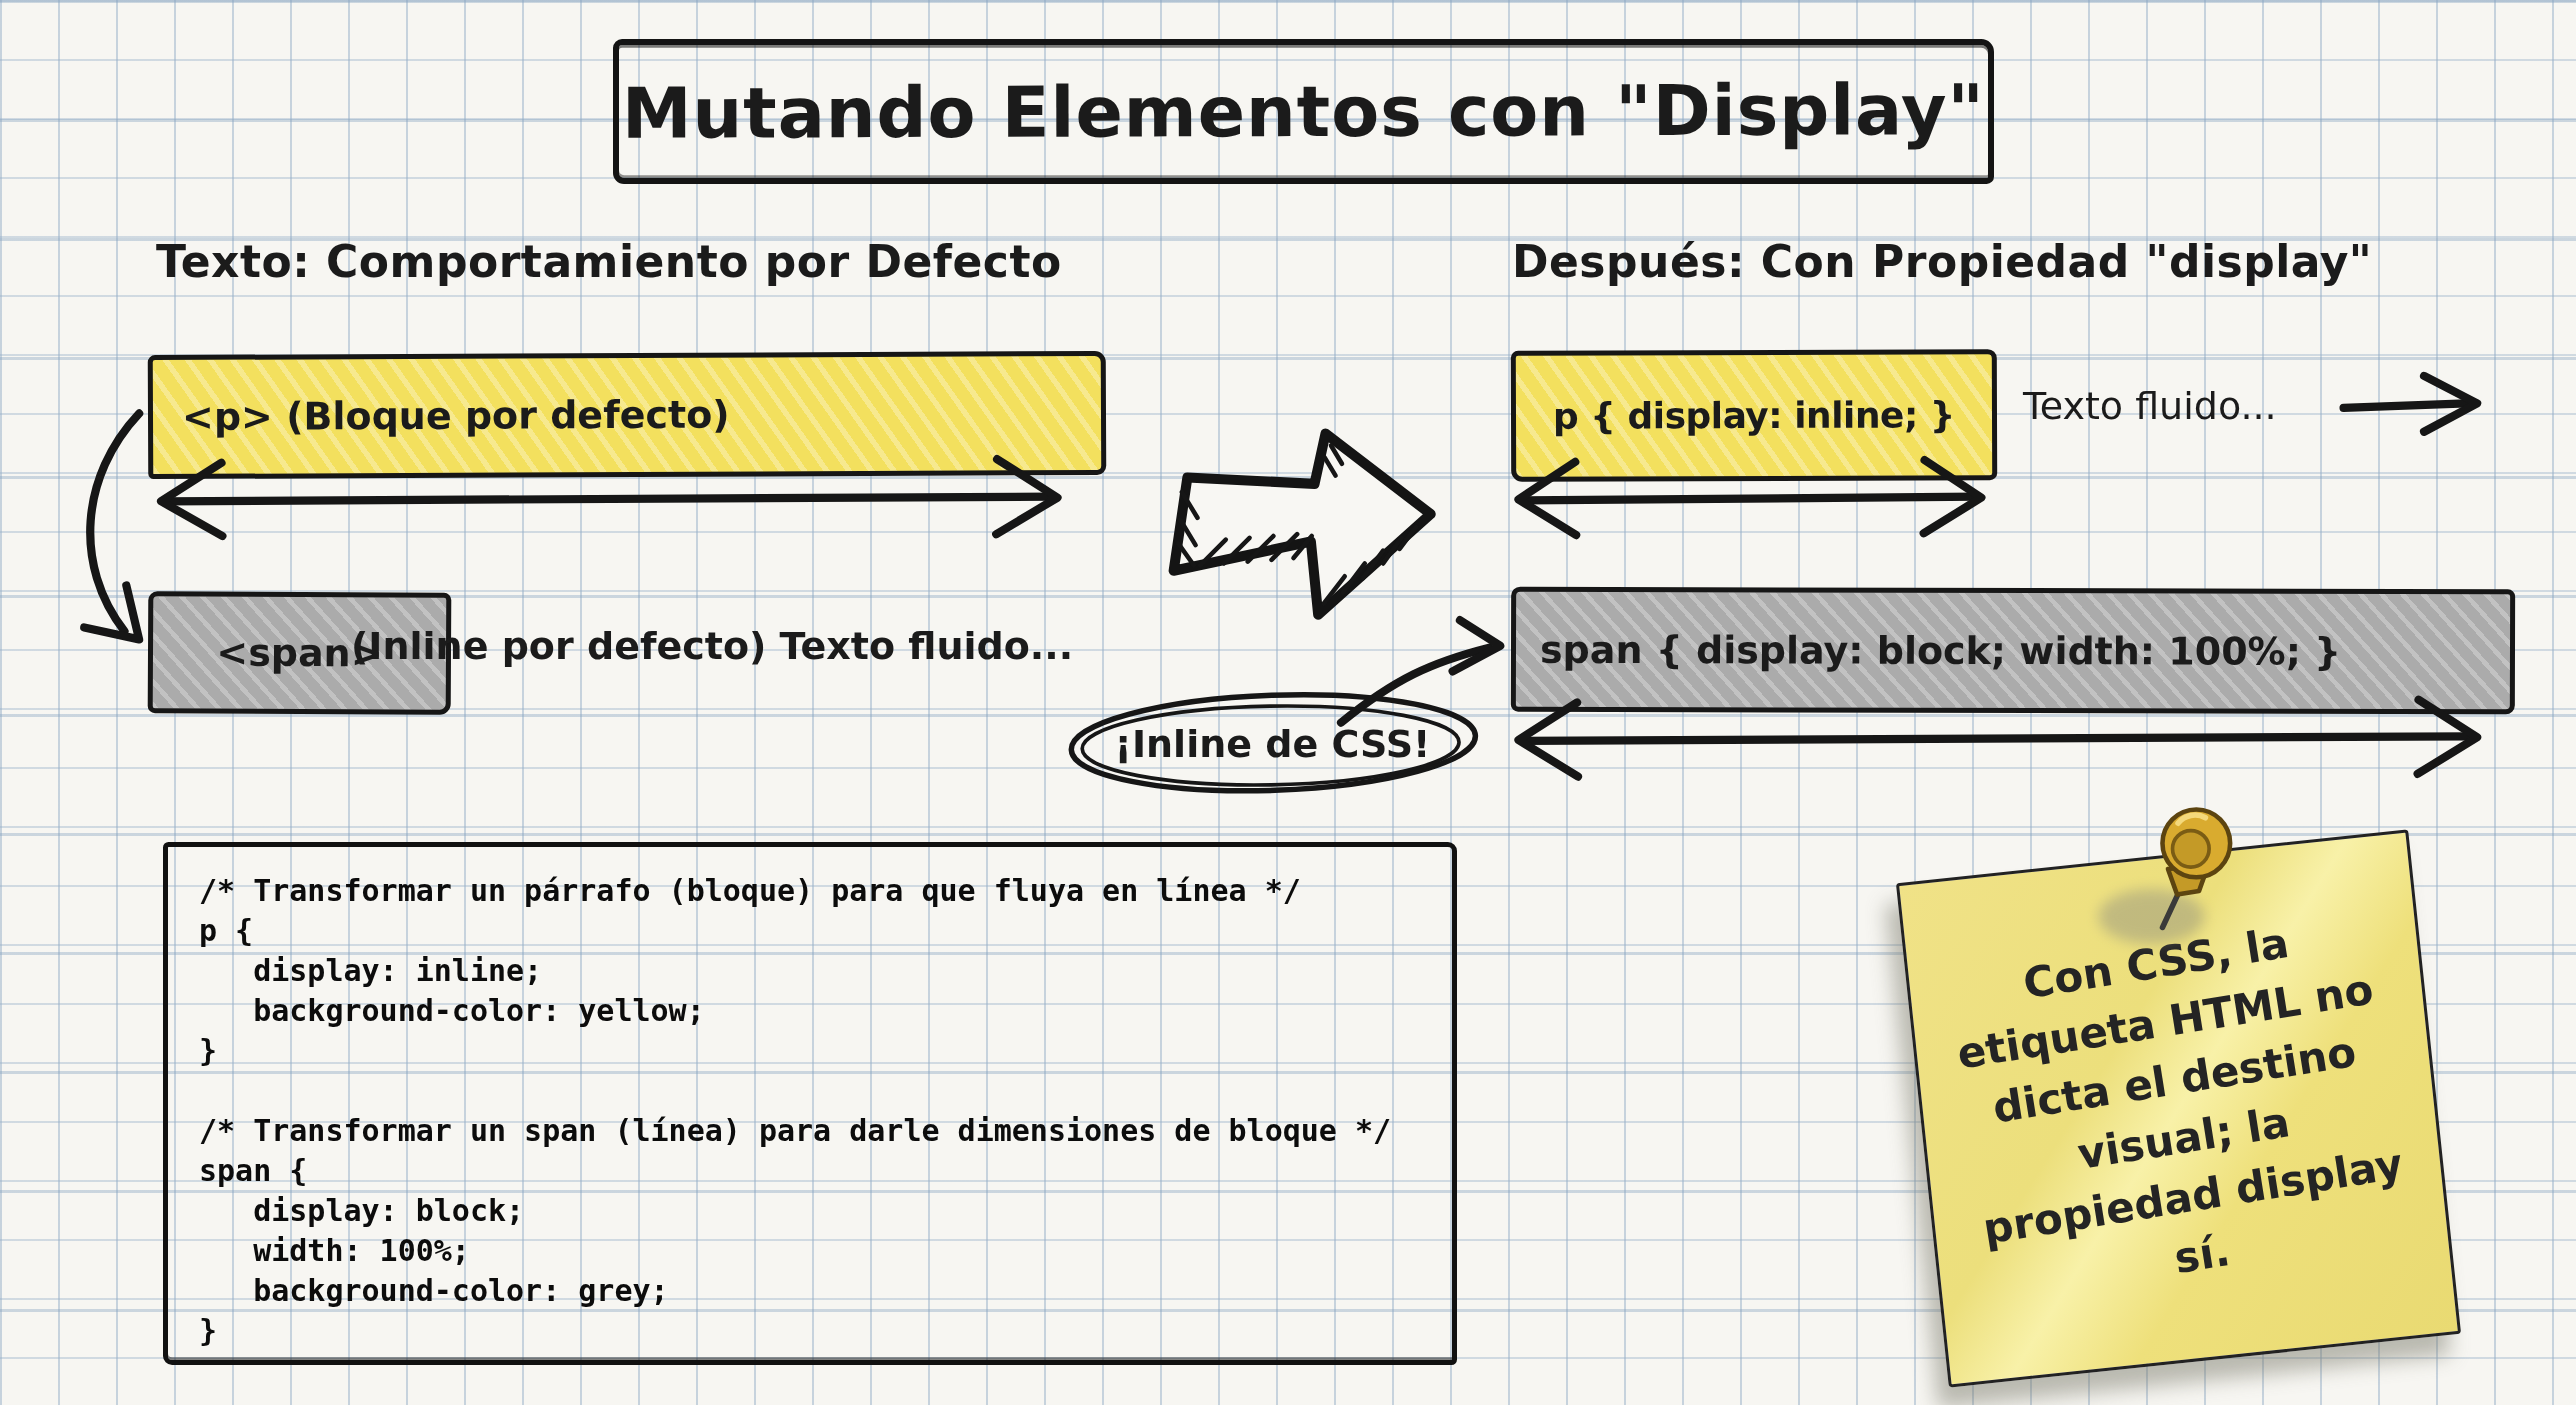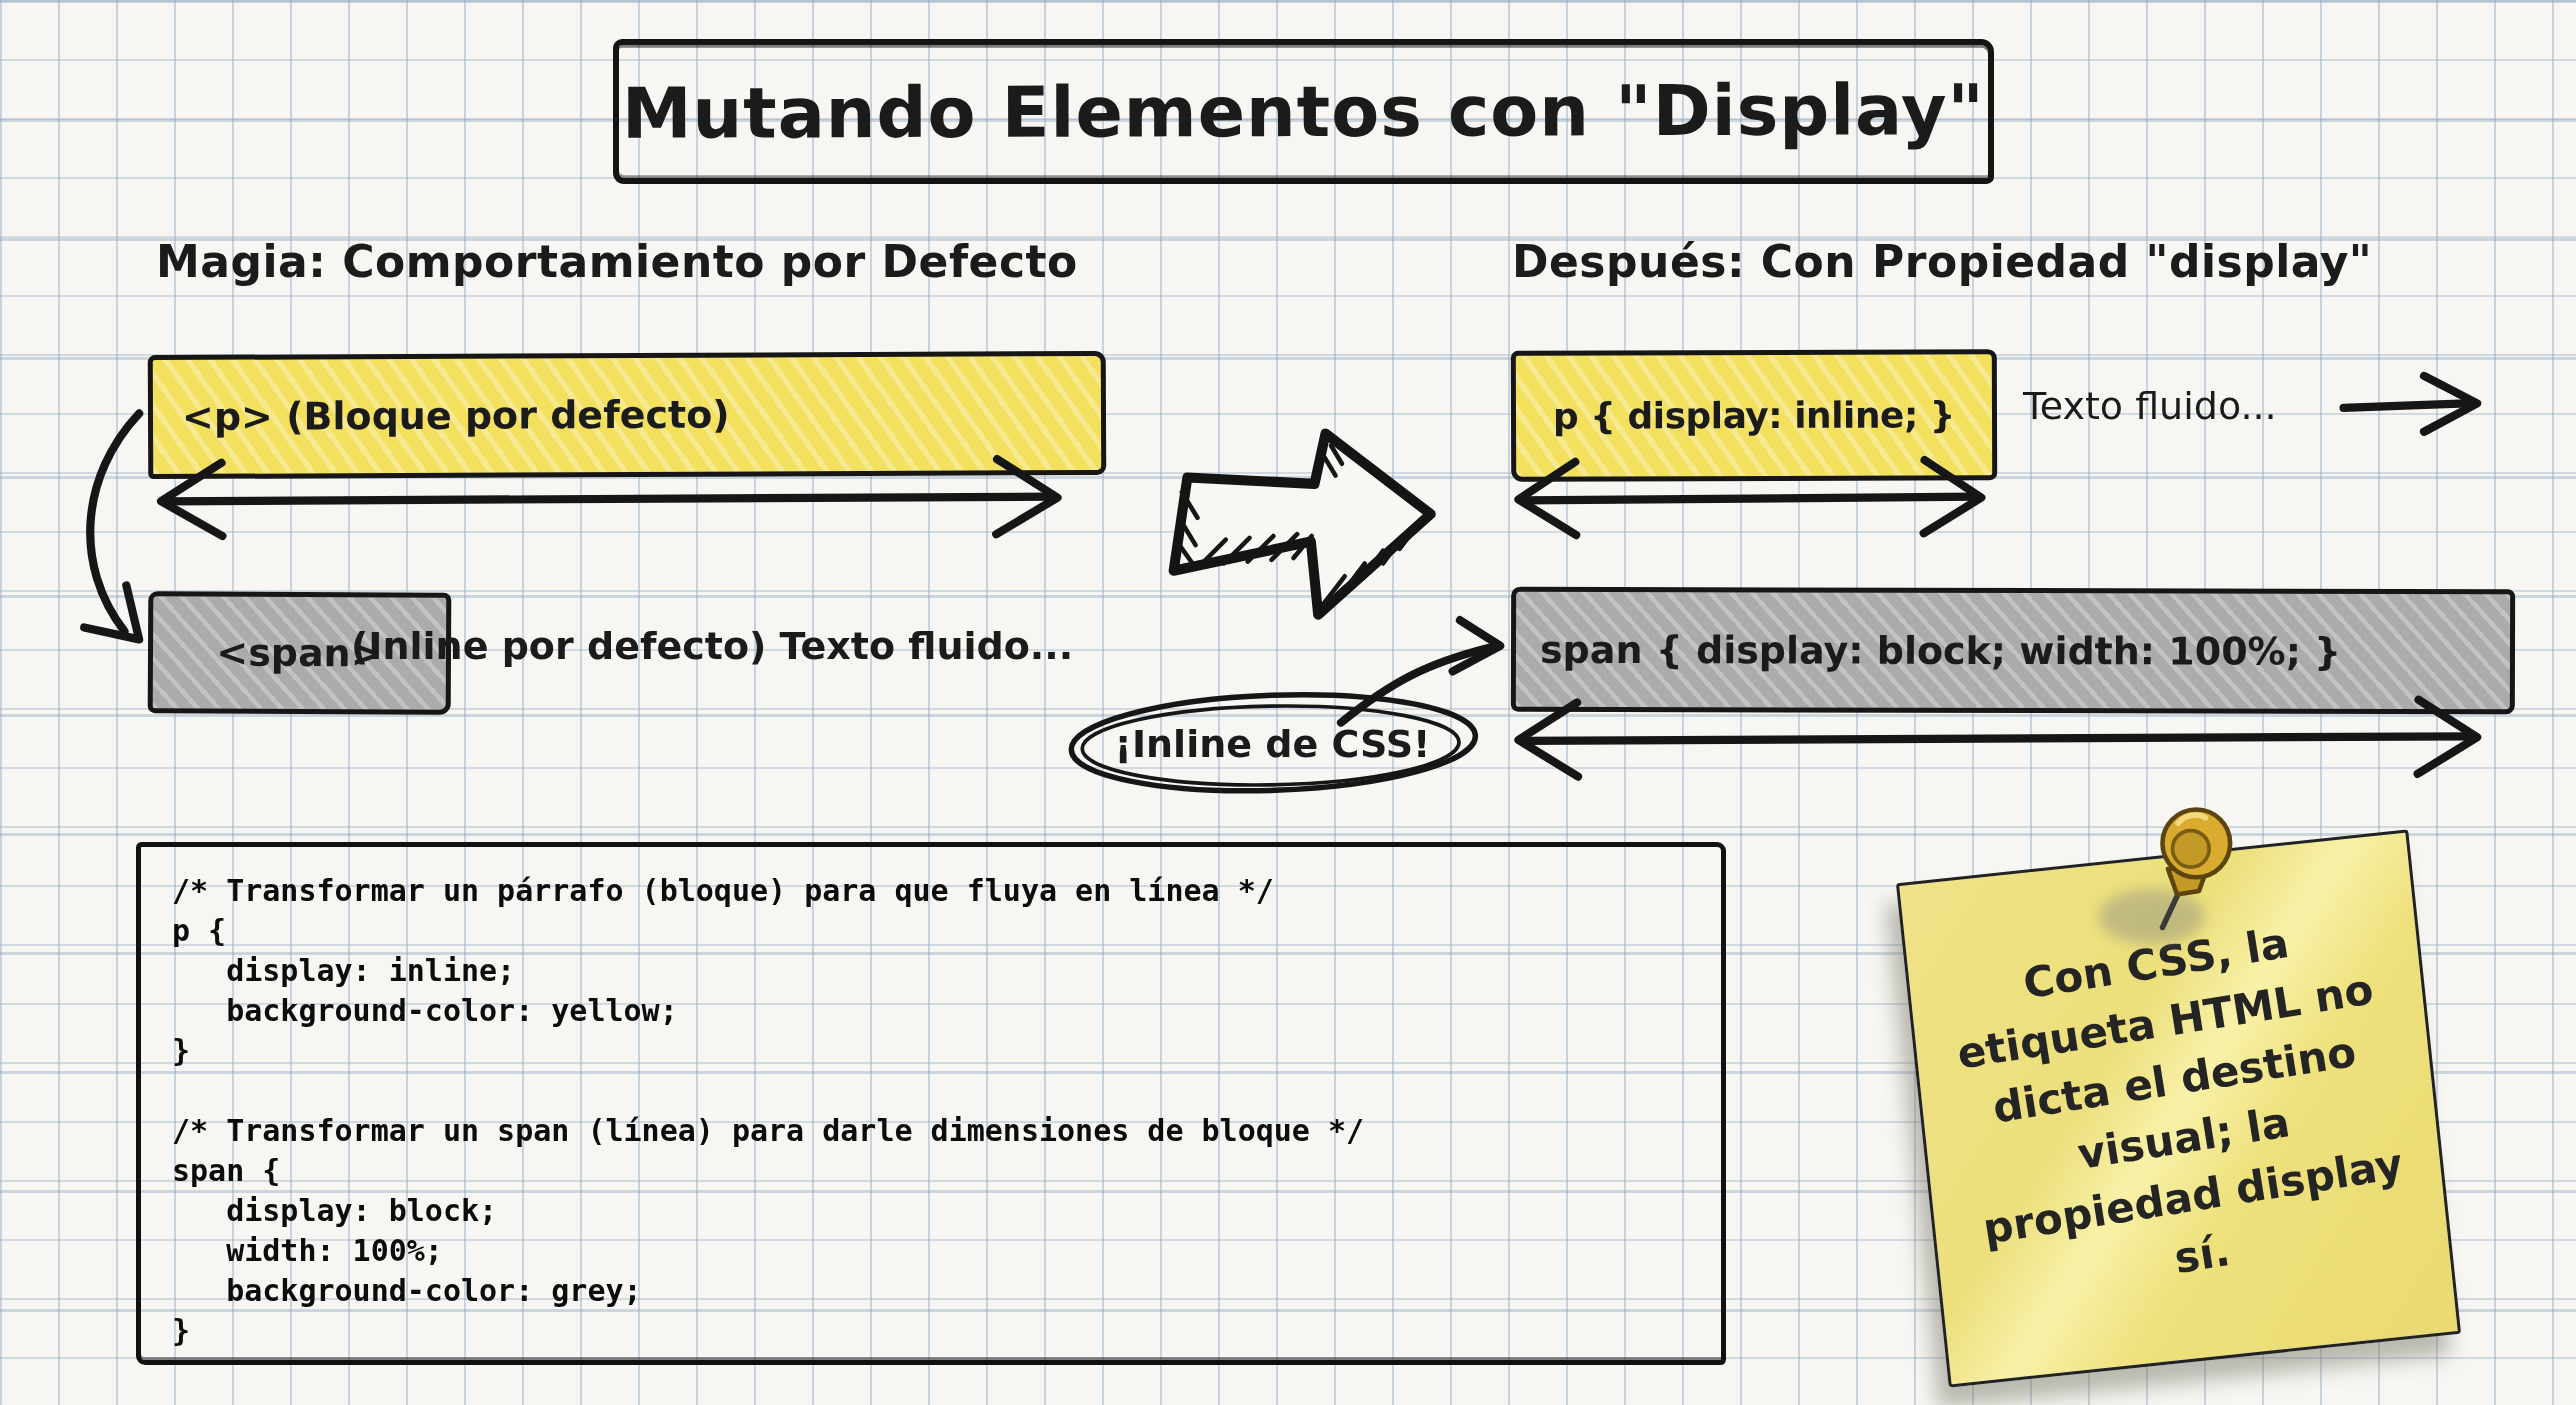--- a/index.html
+++ b/index.html
@@ -64,21 +64,21 @@
 
   
   .magic-text{
     left:1085px;top:715px;width:375px;height:57px;
     display:flex;align-items:center;justify-content:center;
     font-size:38px;font-weight:700;white-space:nowrap;z-index:8;
   }
 
   
   .code-box{
-    left:136px;top:842px;width:1590px;height:523px;
+    left:163px;top:842px;width:1294px;height:523px;
     border:5.5px solid #111;border-radius:5.5px 9.1px 5.5px 9.1px;
     z-index:2;box-sizing:border-box;
     box-shadow:inset 0 -2.7px 0 rgba(17,17,17,.5);
   }
   .code-box pre{
     margin:0;padding:24px 0 0 31px;
     font-family:"DejaVu Sans Mono","Liberation Mono",monospace;
     font-size:30px;font-weight:700;line-height:40px;color:#0c0c0c;
     white-space:pre;
   }
@@ -105,21 +105,21 @@
 </style>
 </head>
 <body>
 
 <div class="stage">
 
   <div class="abs title-box">
     <div class="title-text">Mutando Elementos con "Display"</div>
   </div>
 
-  <div class="abs heading heading-before">Magia: Comportamiento por Defecto</div>
+  <div class="abs heading heading-before">Texto: Comportamiento por Defecto</div>
   <div class="abs heading heading-after">Después: Con Propiedad "display"</div>
 
   <div class="abs sketch-box yellow-fill p-default-box">
     <span class="box-label">&lt;p&gt; (Bloque por defecto)</span>
   </div>
 
   <div class="abs sketch-box gray-fill span-default-box">
     <span class="box-label">&lt;span&gt;</span>
   </div>
   <div class="abs span-after-text">(Inline por defecto) Texto fluido...</div>

